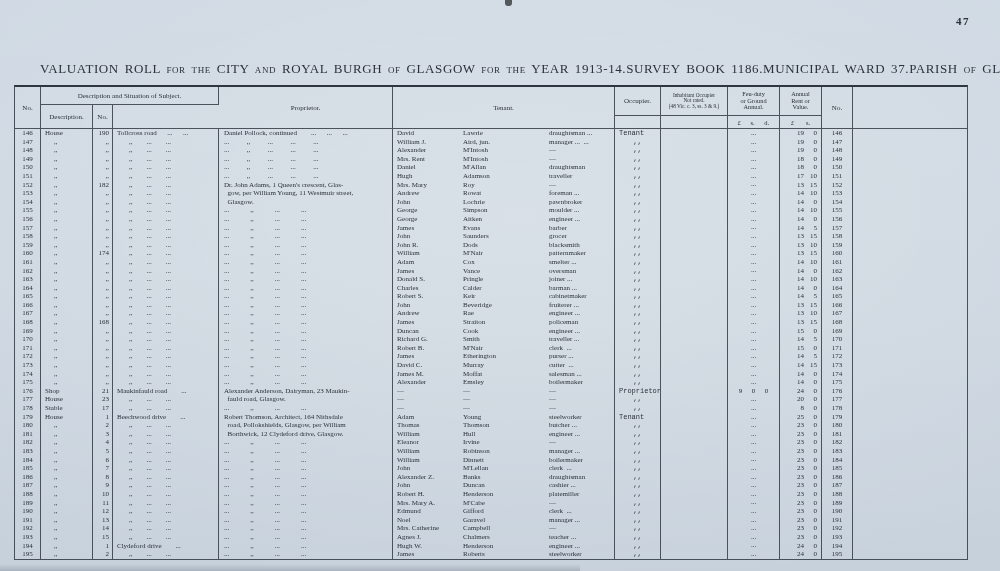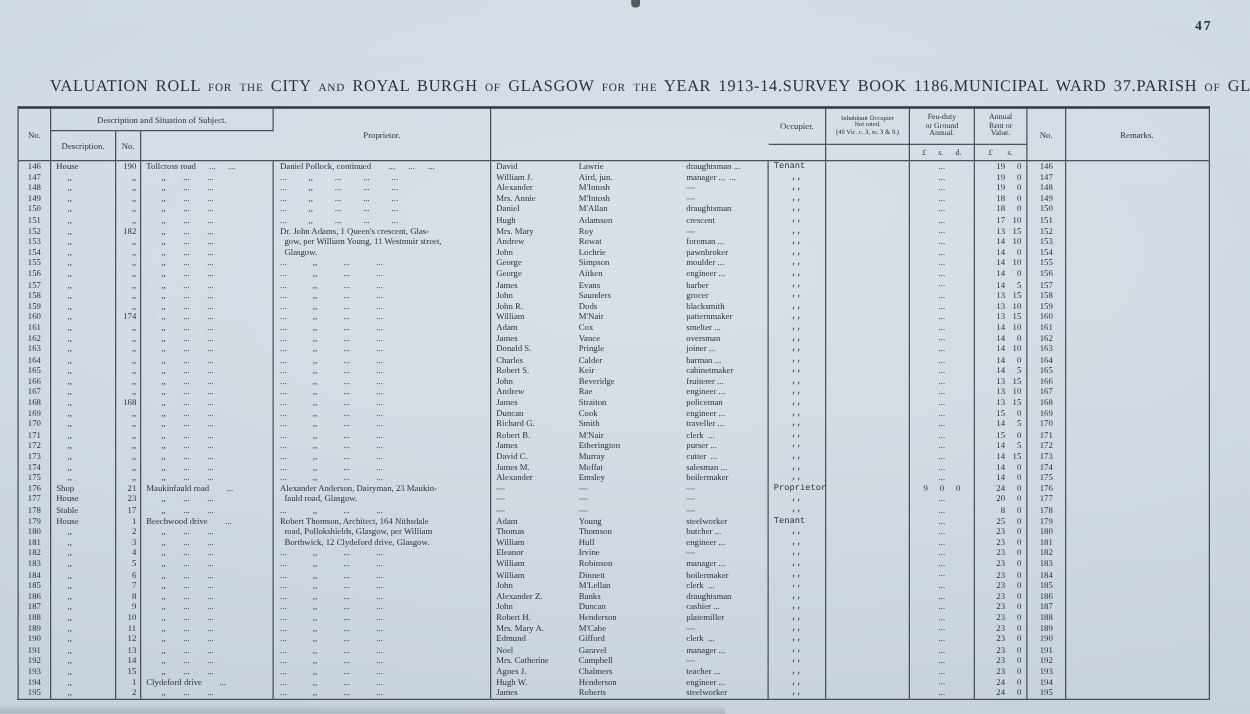--- a/index.html
+++ b/index.html
@@ -114,20 +114,21 @@
   <span>RATING AREA—TOLLCROSS.</span>
 </div>
 
 <div class="vtable">
   <div class="thead">
     <div class="th h-no-l bR">No.</div>
     <div class="th h-group bR bB">Description and Situation of Subject.</div>
     <div class="th h-desc bR">Description.</div>
     <div class="th h-no-m bR">No.</div>
     <div class="th h-prop bR">Proprietor.</div>
+    <div class="th h-ten bR">Tenant.</div>
     <div class="th h-occ bR bB">Occupier.</div>
     <div class="th h-occ-u bR"></div>
     <div class="th h-inh cols bR bB">
       <div>Inhabitant Occupier</div>
       <div>Not rated.</div>
       <div>(48 Vic. c. 3, ss. 3 &amp; 9.)</div>
     </div>
     <div class="th h-inh-u bR"></div>
     <div class="th h-feu cols bR bB">
       <div>Feu-duty</div>
@@ -142,21 +143,20 @@
     <div class="th h-rent cols bR bB">
       <div>Annual</div>
       <div>Rent or</div>
       <div>Value.</div>
     </div>
     <div class="units h-rent-u bR">
       <span class="pound">£</span>
       <span>s.</span>
     </div>
     <div class="th h-no-r bR">No.</div>
-    <div class="th h-rem">Remarks.</div>
   </div>
   <div class="tbody">
       <div class="row">
     <div class="cell c-n bR">146</div>
     <div class="cell c-d bR">House</div>
     <div class="cell c-sn bR">190</div>
     <div class="cell c-sit bR">Tollcross road      ...      ...</div>
     <div class="cell c-pr bR">Daniel Pollock, continued        ...      ...      ...</div>
     <div class="cell c-ten bR">
       <span>David</span>
@@ -206,21 +206,21 @@
     <div class="cell c-n bR">148</div>
     <div class="cell c-rem"></div>
   </div>
       <div class="row">
     <div class="cell c-n bR">149</div>
     <div class="cell c-d bR dit">,,</div>
     <div class="cell c-sn bR">,,</div>
     <div class="cell c-sit bR dit">,,        ...        ...</div>
     <div class="cell c-pr bR">...          ,,          ...          ...          ...</div>
     <div class="cell c-ten bR">
-      <span>Mrs. Annie</span>
+      <span>Mrs. Rent</span>
       <span>M'Intosh</span>
       <span>—</span>
     </div>
     <div class="cell c-occ bR dit">,,</div>
     <div class="cell bR"></div>
     <div class="cell c-feu bR">...</div>
     <div class="cell c-rent bR"><span class="rl">18</span><span class="rs">0</span></div>
     <div class="cell c-n bR">149</div>
     <div class="cell c-rem"></div>
   </div>
@@ -244,21 +244,21 @@
   </div>
       <div class="row">
     <div class="cell c-n bR">151</div>
     <div class="cell c-d bR dit">,,</div>
     <div class="cell c-sn bR">,,</div>
     <div class="cell c-sit bR dit">,,        ...        ...</div>
     <div class="cell c-pr bR">...          ,,          ...          ...          ...</div>
     <div class="cell c-ten bR">
       <span>Hugh</span>
       <span>Adamson</span>
-      <span>crescent</span>
+      <span>traveller</span>
     </div>
     <div class="cell c-occ bR dit">,,</div>
     <div class="cell bR"></div>
     <div class="cell c-feu bR">...</div>
     <div class="cell c-rent bR"><span class="rl">17</span><span class="rs">10</span></div>
     <div class="cell c-n bR">151</div>
     <div class="cell c-rem"></div>
   </div>
       <div class="row">
     <div class="cell c-n bR">152</div>

